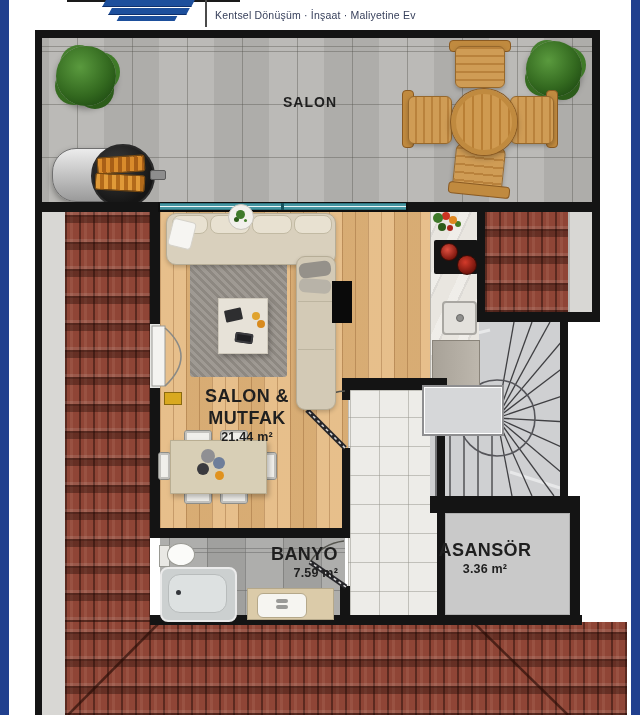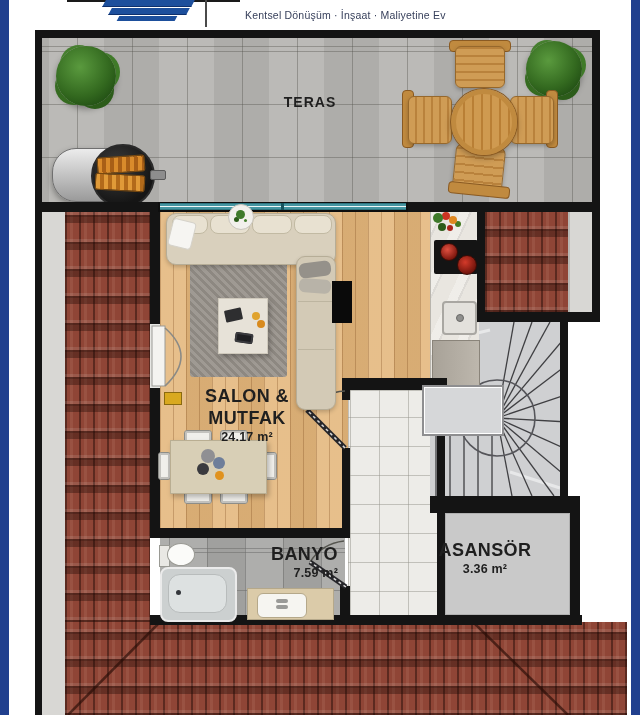--- a/index.html
+++ b/index.html
@@ -54,21 +54,21 @@
 </head>
 <body>
 
 <div class="canvas">
 
   <div class="a" style="left:67px;top:0;width:173px;height:2px;background:#1a1a1a;"></div>
   <div class="a" style="left:104px;top:0;width:89px;height:6px;background:#1d4f9c;border-bottom:1px solid #0e2f6b;transform:skewX(-28deg);"></div>
   <div class="a" style="left:110px;top:8px;width:78px;height:6px;background:#1d4f9c;border-bottom:1px solid #0e2f6b;transform:skewX(-28deg);"></div>
   <div class="a" style="left:118px;top:16px;width:58px;height:5px;background:#1d4f9c;transform:skewX(-28deg);"></div>
   <div class="a" style="left:205px;top:0;width:2px;height:27px;background:#4a4a4a;"></div>
-  <div class="a" style="left:215px;top:9px;font-size:10.5px;color:#38415c;letter-spacing:.2px;margin-left:30px;">Kentsel Dönüşüm · İnşaat · Maliyetine Ev</div>
+  <div class="a" style="left:215px;top:9px;font-size:10.5px;color:#38415c;letter-spacing:.2px;">Kentsel Dönüşüm · İnşaat · Maliyetine Ev</div>
 
   <div class="a tile-gray" style="left:42px;top:38px;width:550px;height:164px;">
     <div class="a plant" style="left:14px;top:8px;width:60px;height:60px;"></div>
     <div class="a plant" style="left:484px;top:3px;width:56px;height:56px;"></div>
 
     <div class="a tbar" style="left:407px;top:2px;width:60px;height:10px;"></div>
     <div class="a tchair" style="left:413px;top:8px;width:48px;height:40px;"></div>
     <div class="a tchair" style="left:412px;top:108px;width:48px;height:42px;transform:rotate(6deg);"></div>
     <div class="a tbar" style="left:406px;top:146px;width:60px;height:10px;transform:rotate(6deg);"></div>
     <div class="a tbar" style="left:360px;top:52px;width:10px;height:56px;"></div>
@@ -83,21 +83,21 @@
          background:linear-gradient(180deg,#ececec,#9a9a9a);border:1px solid #6f6f6f;box-shadow:0 3px 6px rgba(0,0,0,.35);"></div>
     <div class="a" style="left:49px;top:106px;width:60px;height:60px;border-radius:50%;
          background:radial-gradient(circle at 38% 34%, #3c3c3c, #151515 70%);border:2px solid #2a2a2a;"></div>
     <div class="a" style="left:55px;top:118px;width:46px;height:15px;border-radius:3px;transform:rotate(-4deg);
          background:repeating-linear-gradient(90deg,#d98b2b 0 4px,#a85f16 4px 8px);border:1px solid #7a4a10;"></div>
     <div class="a" style="left:53px;top:136px;width:48px;height:15px;border-radius:3px;transform:rotate(3deg);
          background:repeating-linear-gradient(90deg,#e09a38 0 4px,#b26a1a 4px 8px);border:1px solid #7a4a10;"></div>
     <div class="a" style="left:108px;top:132px;width:14px;height:8px;background:#8d8d8d;border:1px solid #5a5a5a;border-radius:2px;"></div>
 
     <div class="a room-label" style="left:178px;top:56px;width:180px;">
-      <div class="room-name" style="font-size:14px;letter-spacing:1px;">TERAS</div>
+      <div class="room-name" style="font-size:14px;letter-spacing:1px;">SALON</div>
     </div>
   </div>
 
   <div class="a gutter" style="left:42px;top:212px;width:23px;height:503px;border-right:2px solid #b9b8b4;"></div>
   <div class="a roof" style="left:65px;top:212px;width:85px;height:410px;"></div>
   <div class="a roof" style="left:485px;top:212px;width:85px;height:100px;"></div>
   <div class="a gutter" style="left:568px;top:212px;width:24px;height:100px;border-left:2px solid #b9b8b4;"></div>
   <div class="a roof" style="left:65px;top:622px;width:562px;height:93px;"></div>
   <svg class="a" style="left:42px;top:618px;" width="585" height="97" viewBox="0 0 585 97">
     <line x1="118" y1="4" x2="26" y2="97" stroke="rgba(40,12,6,.65)" stroke-width="2.5"></line>
@@ -234,21 +234,21 @@
     <div class="a" style="left:6px;top:5px;width:57px;height:37px;background:#dde1e1;border-radius:12px;border:1px solid #b8bcbc;"></div>
     <div class="a" style="left:14px;top:21px;width:5px;height:5px;border-radius:50%;background:#33363a;"></div>
   </div>
   <div class="a" style="left:247px;top:588px;width:85px;height:30px;background:#dbcba9;border:1px solid #b5a88a;">
     <div class="a" style="left:9px;top:4px;width:48px;height:23px;background:#f6f5f1;border:1px solid #b5a88a;border-radius:6px;"></div>
     <div class="a" style="left:28px;top:10px;width:12px;height:4px;background:#9a9a98;border-radius:2px;box-shadow:0 6px 0 0 #9a9a98;"></div>
   </div>
 
   <div class="a room-label" style="left:167px;top:386px;width:160px;">
     <div class="room-name">SALON &amp; MUTFAK</div>
-    <div class="room-area">24.17 m²</div>
+    <div class="room-area">21.44 m²</div>
   </div>
   <div class="a room-label" style="left:425px;top:540px;width:120px;">
     <div class="room-name">ASANSÖR</div>
     <div class="room-area">3.36 m²</div>
   </div>
   <div class="a room-label" style="left:198px;top:544px;width:140px;text-align:right;">
     <div class="room-name">BANYO</div>
     <div class="room-area">7.59 m²</div>
   </div>
 

